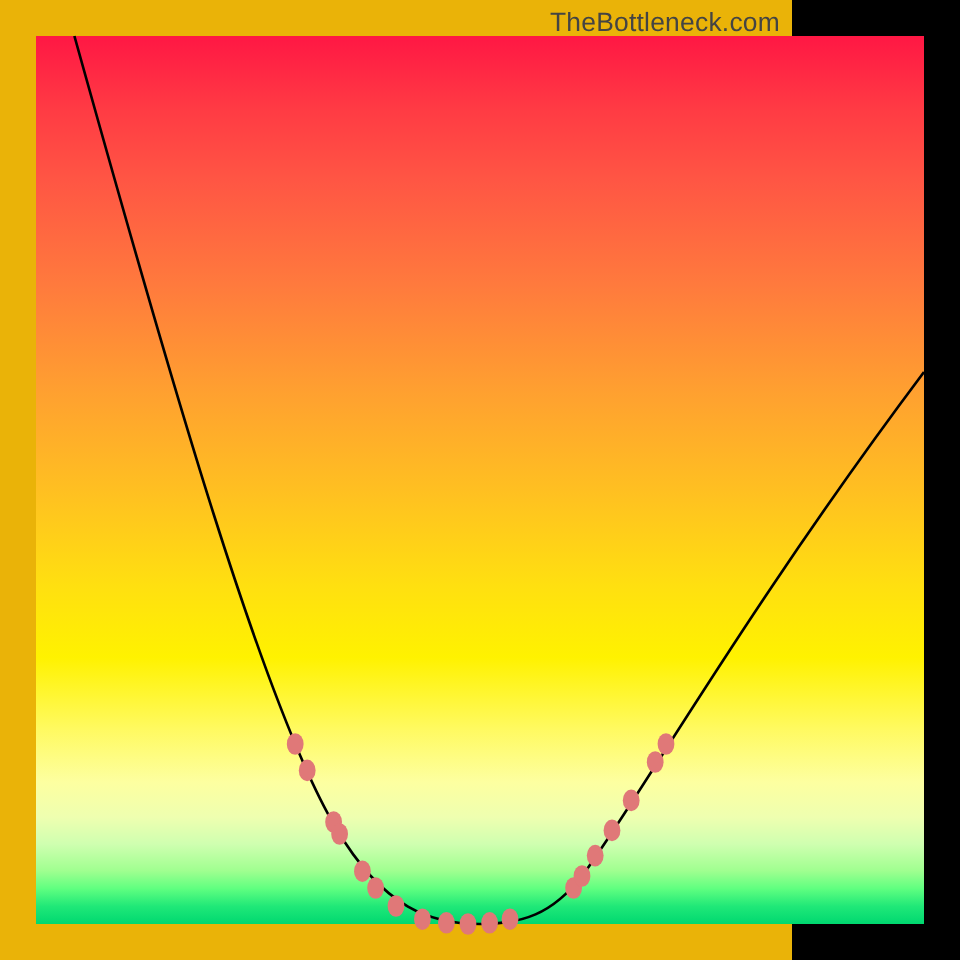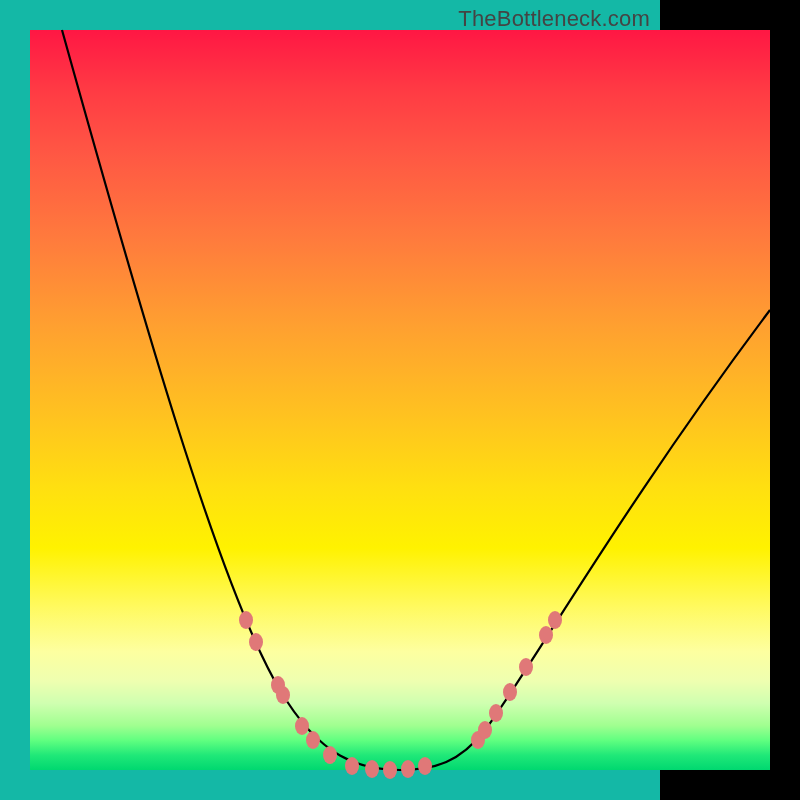--- a/index.html
+++ b/index.html
@@ -1,21 +1,21 @@
 <!DOCTYPE html>
 <html><head>
 <meta charset="utf-8">
 <style>
   * { margin: 0; padding: 0; box-sizing: border-box; }
   html, body { width: 800px; height: 800px; overflow: hidden; background: #000; }
   .container {
     width: 660px;
     height: 800px;
     position: relative;
-    background: #14b8a6;
+    background: #eab308;
   }
   .plot-area {
     position: absolute;
     left: 30px;
     top: 30px;
     width: 740px;
     height: 740px;
     background: linear-gradient(to bottom,
       #ff1744 0%,
       #ff3a44 8%,

